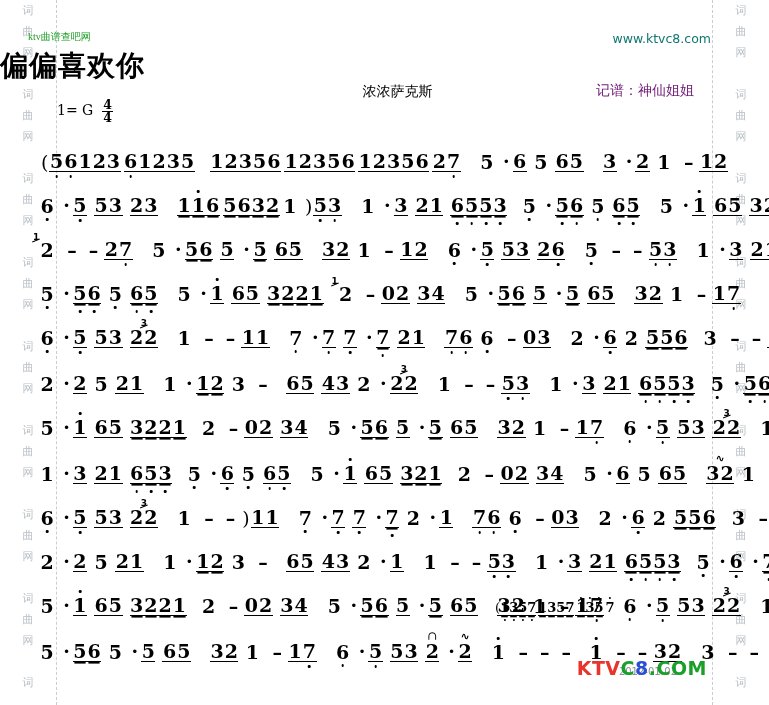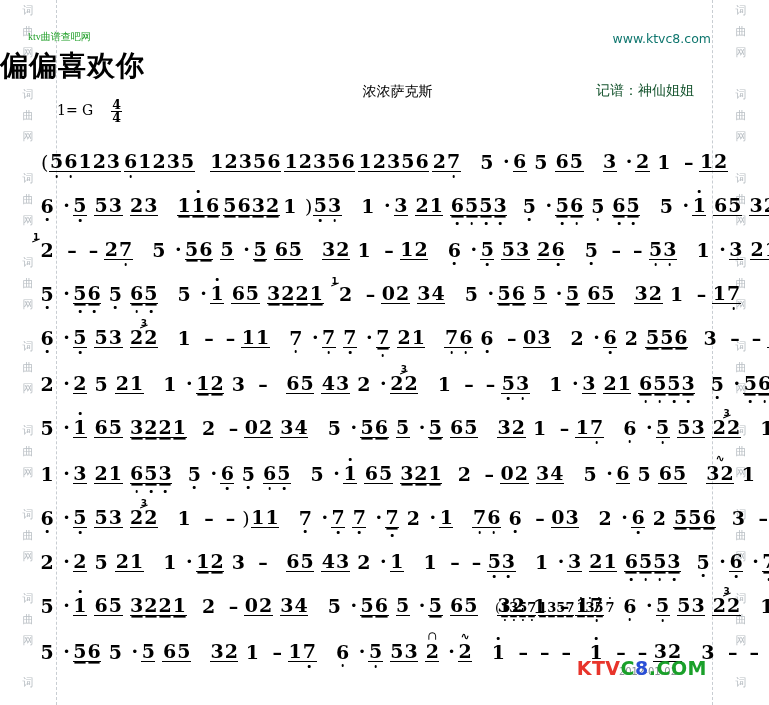--- a/index.html
+++ b/index.html
@@ -76,35 +76,35 @@
     font-size: 14px;
     color: #000;
     font-family: "DejaVu Sans", sans-serif;
     margin-left: 26px;
   }
   .credit {
     position: absolute;
     right: 75px;
     top: 82px;
     font-size: 14px;
-    color: #14532d;
+    color: #701a75;
     font-family: Liberation Mono, monospace;
     white-space: nowrap;
   }
   
   .keysig {
     position: absolute;
     left: 57px;
     top: 98px;
     font-size: 14px;
     font-family: "DejaVu Serif", serif;
     color: #000;
     display: flex;
     align-items: center;
-    gap: 18px;
+    gap: 9px;
   }
   .meter {
     display: inline-flex;
     flex-direction: column;
     align-items: center;
     line-height: 0.92;
     font-size: 12.5px;
     font-weight: bold;
     position: relative;
     top: 1px;

